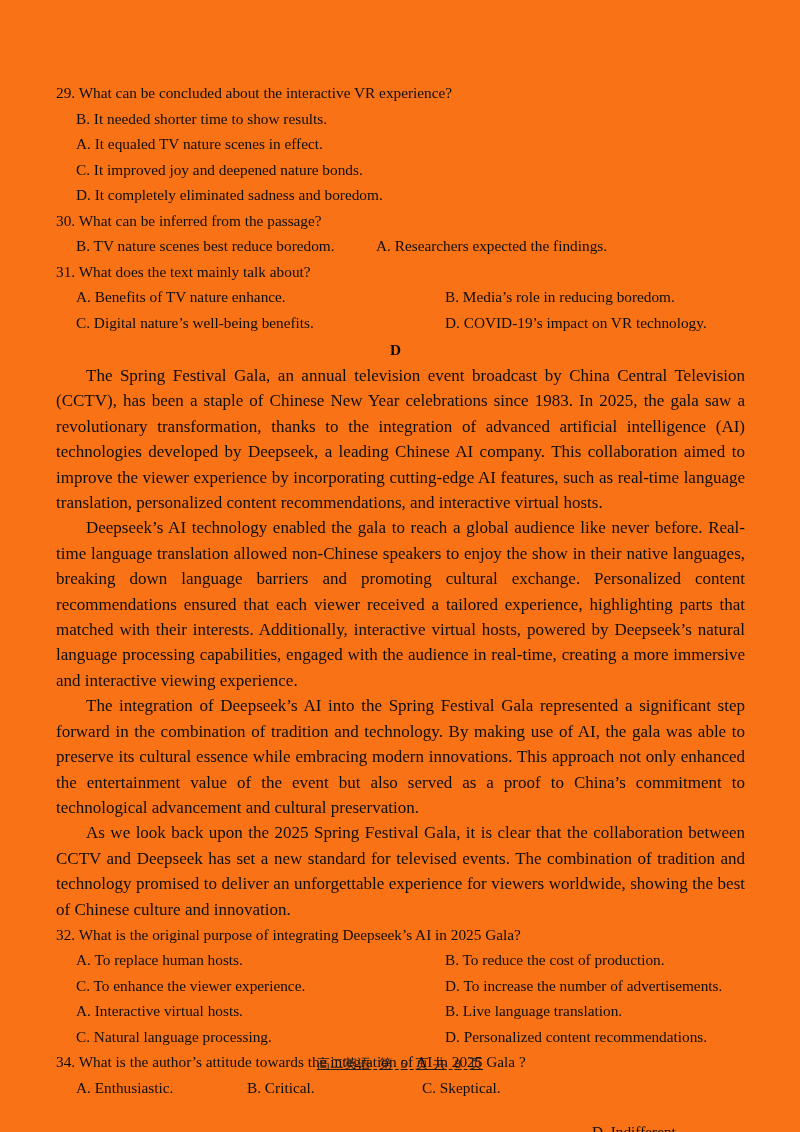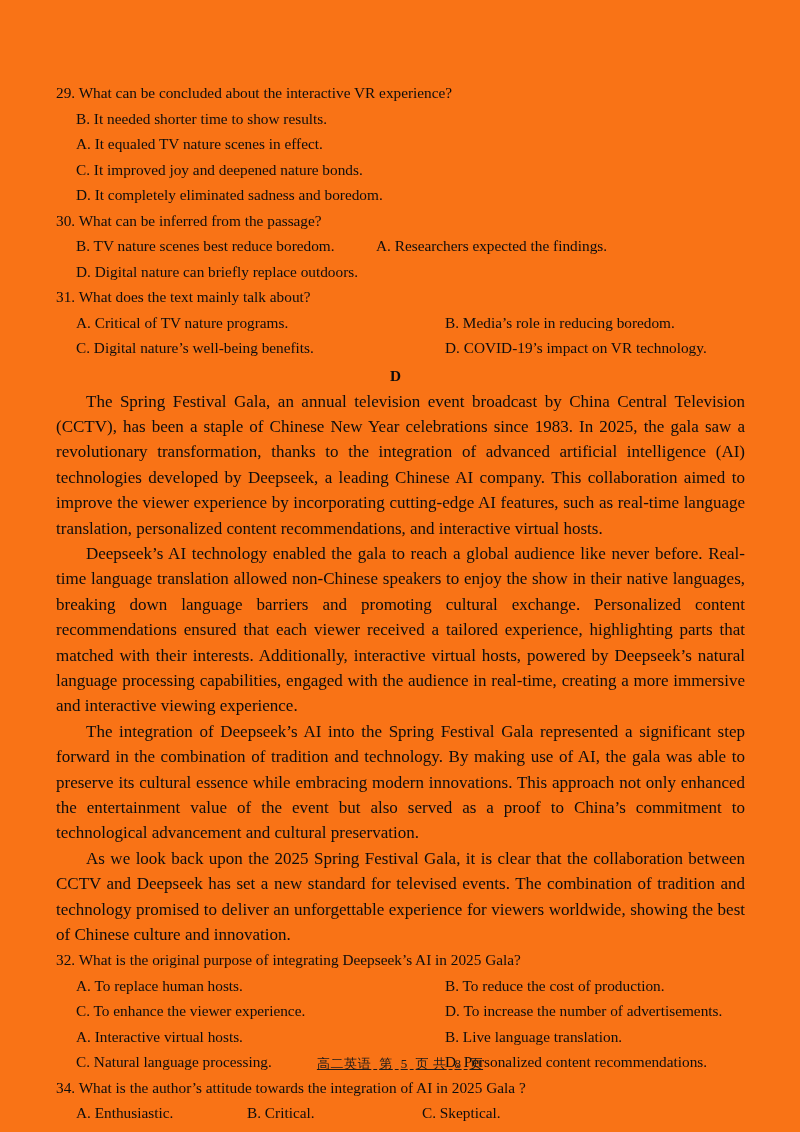--- a/index.html
+++ b/index.html
@@ -119,28 +119,27 @@
       <div class="opt-line">D. It completely eliminated sadness and boredom.</div>
     </div>
 
     <div>
       <div class="q-stem">30. What can be inferred from the passage?</div>
       <div class="opt-row">
         <span class="opt-col last">B. TV nature scenes best reduce boredom.</span>
         <span class="opt-col">A. Researchers expected the findings.</span>
       </div>
       <div class="opt-row">
-        <span class="opt-col last">D. Digital nature can briefly replace outdoors.</span>
       </div>
     </div>
 
     <div>
       <div class="q-stem">31. What does the text mainly talk about?</div>
       <div class="opt-row">
-        <span class="opt-col">A. Critical of TV nature programs.</span>
+        <span class="opt-col">A. Benefits of TV nature enhance.</span>
         <span class="opt-col last">B. Media’s role in reducing boredom.</span>
       </div>
       <div class="opt-row">
         <span class="opt-col">C. Digital nature’s well-being benefits.</span>
         <span class="opt-col last">D. COVID-19’s impact on VR technology.</span>
       </div>
     </div>
 
     <div class="passage">
       <div class="passage-label">D</div>

